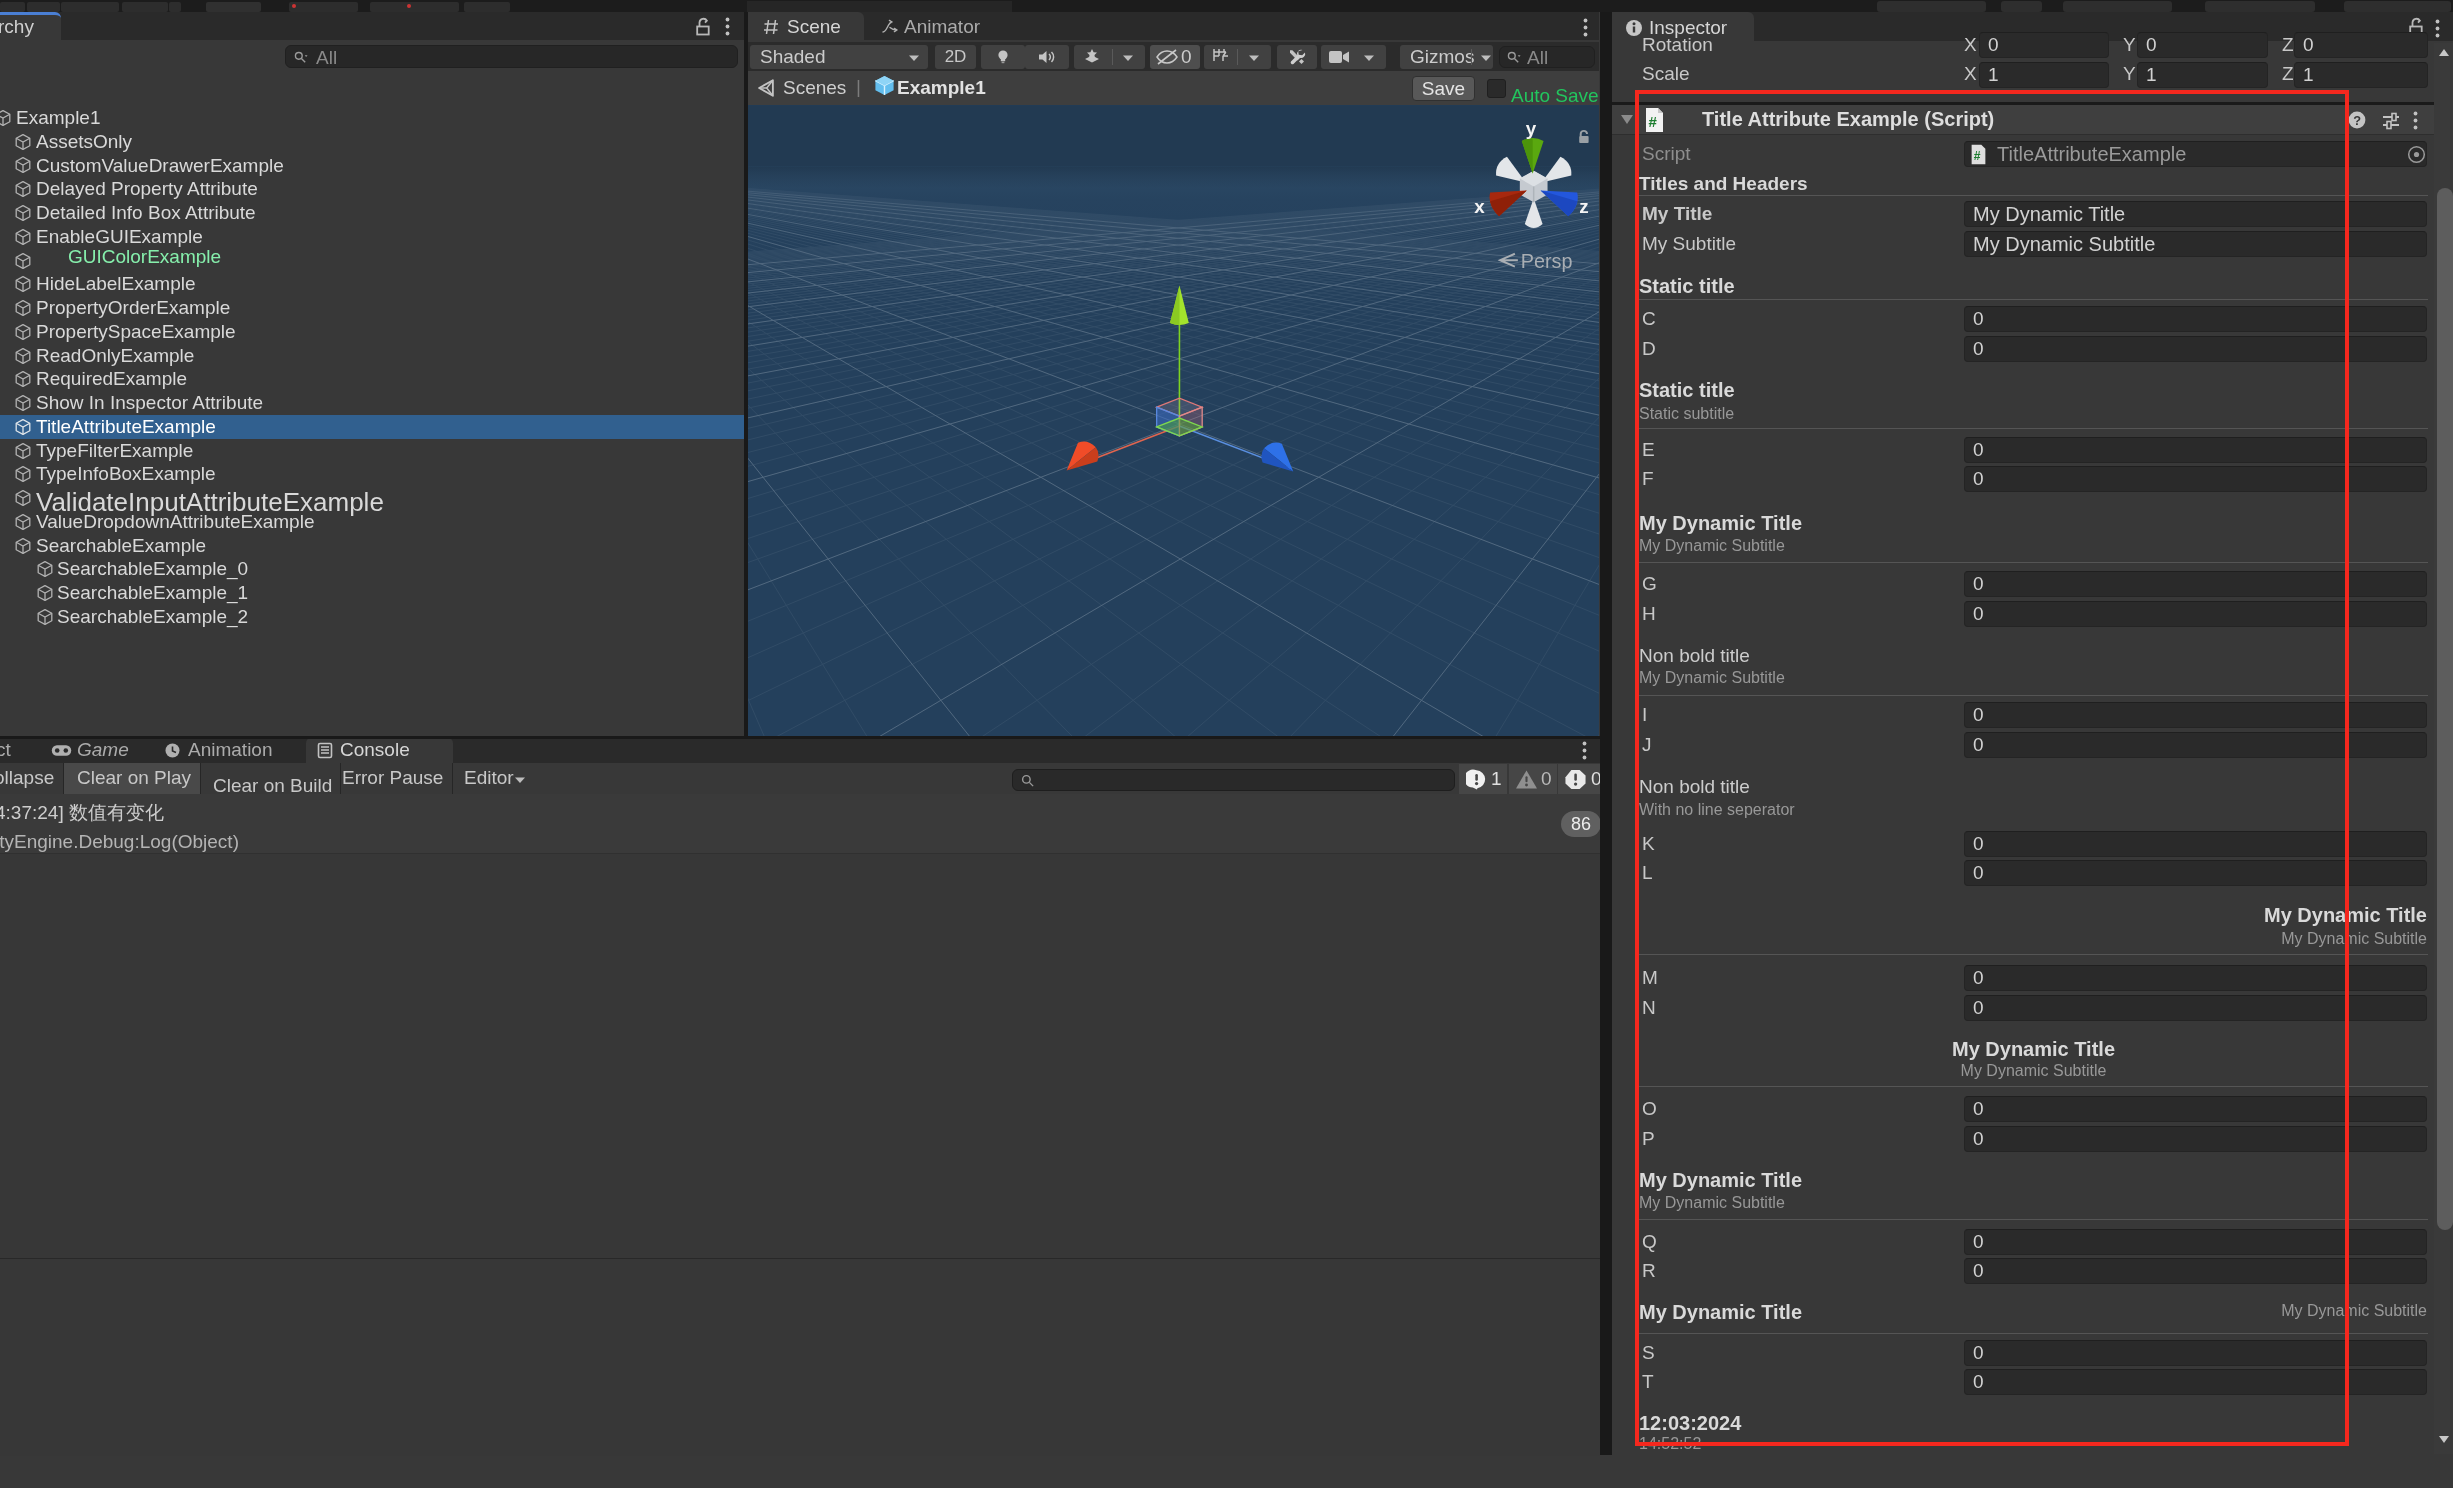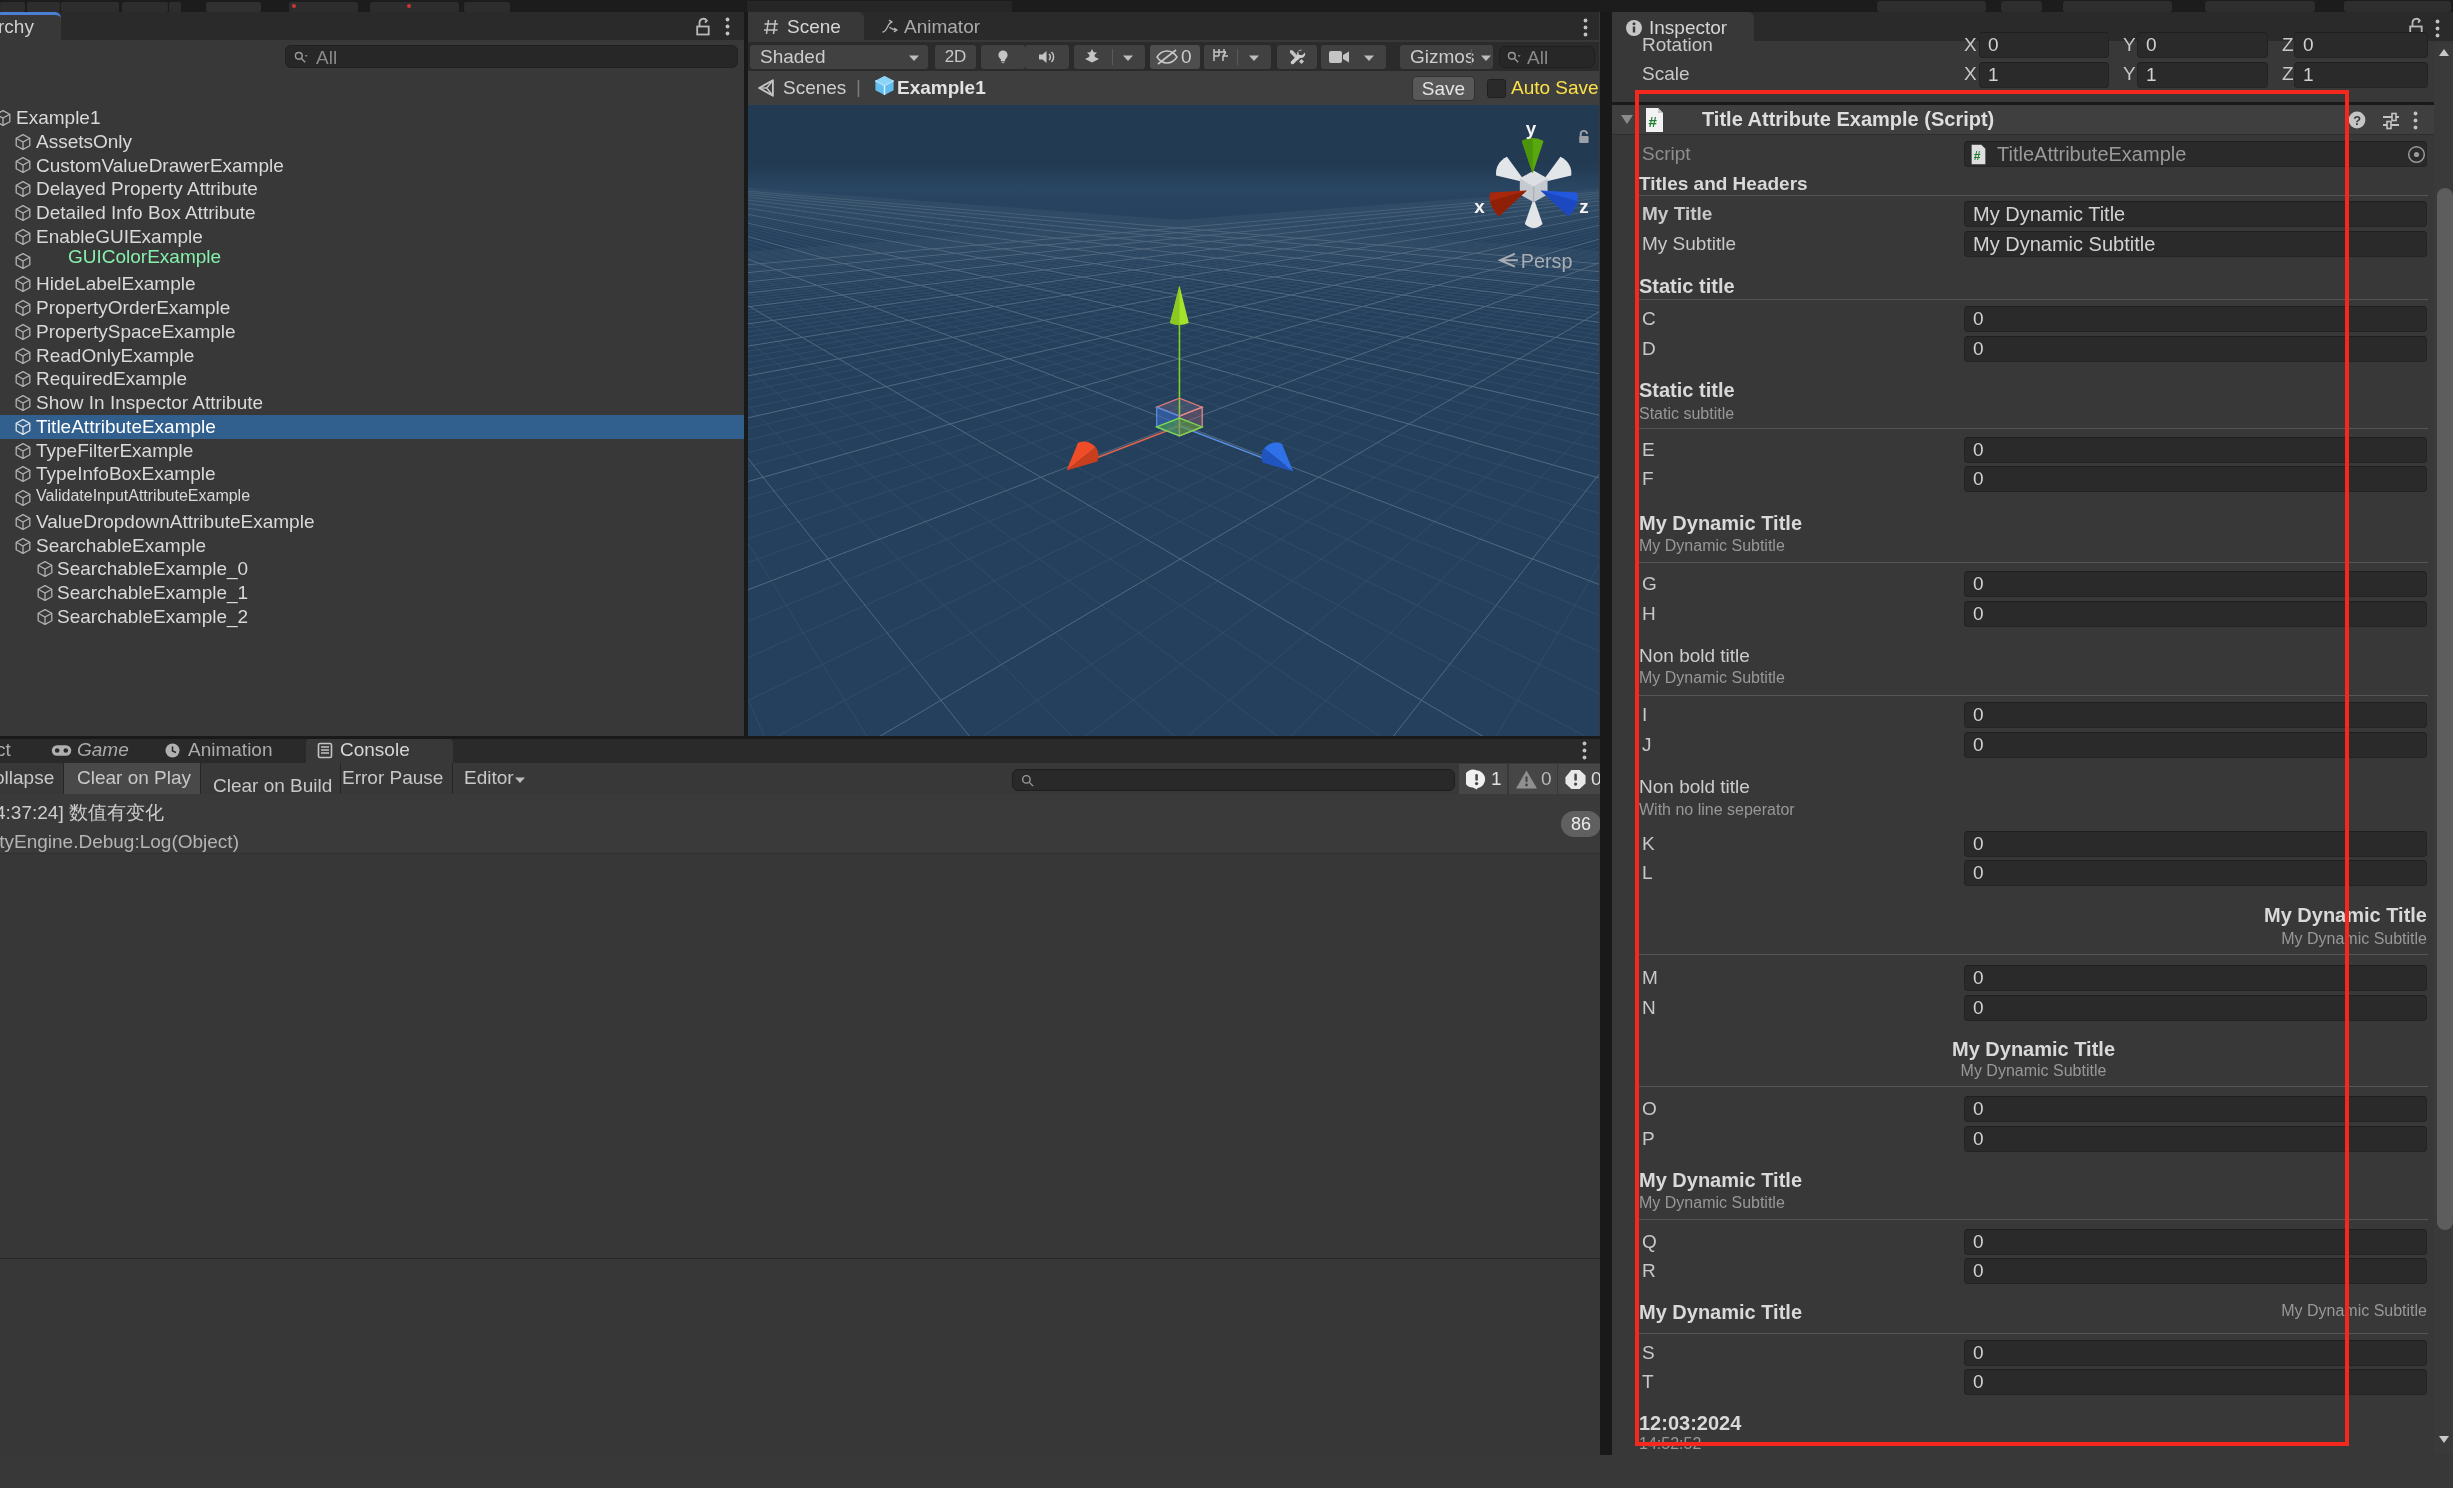--- a/index.html
+++ b/index.html
@@ -182,21 +182,21 @@
             <path d="M2.2 5.3 L9 9.1 L15.8 5.3 M9 9.1 V16.4" fill="none" stroke="#b2b2b2" stroke-width="1.3"></path>
           </svg>
         </div>
     <div class="abs" style="left:36px;top:357px;font-size:19px;color:#d9d9d9;white-space:nowrap;">TypeInfoBoxExample</div>
     <div class="abs" style="left:14px;top:383px;">
           <svg width="18" height="18" viewBox="0 0 18 18">
             <path d="M9 1.6 L15.8 5.3 V12.7 L9 16.4 L2.2 12.7 V5.3 Z" fill="none" stroke="#b2b2b2" stroke-width="1.3" stroke-linejoin="round"></path>
             <path d="M2.2 5.3 L9 9.1 L15.8 5.3 M9 9.1 V16.4" fill="none" stroke="#b2b2b2" stroke-width="1.3"></path>
           </svg>
         </div>
-    <div class="abs" style="left:36px;top:381px;font-size:16px;color:#d9d9d9;white-space:nowrap;">ValidateInputAttributeExample</div>
+    <div class="abs" style="left:36px;top:381px;font-size:26px;color:#d9d9d9;white-space:nowrap;">ValidateInputAttributeExample</div>
     <div class="abs" style="left:14px;top:407px;">
           <svg width="18" height="18" viewBox="0 0 18 18">
             <path d="M9 1.6 L15.8 5.3 V12.7 L9 16.4 L2.2 12.7 V5.3 Z" fill="none" stroke="#b2b2b2" stroke-width="1.3" stroke-linejoin="round"></path>
             <path d="M2.2 5.3 L9 9.1 L15.8 5.3 M9 9.1 V16.4" fill="none" stroke="#b2b2b2" stroke-width="1.3"></path>
           </svg>
         </div>
     <div class="abs" style="left:36px;top:405px;font-size:19px;color:#d9d9d9;white-space:nowrap;">ValueDropdownAttributeExample</div>
     <div class="abs" style="left:14px;top:431px;">
           <svg width="18" height="18" viewBox="0 0 18 18">
             <path d="M9 1.6 L15.8 5.3 V12.7 L9 16.4 L2.2 12.7 V5.3 Z" fill="none" stroke="#b2b2b2" stroke-width="1.3" stroke-linejoin="round"></path>
@@ -340,21 +340,21 @@
   <div class="abs txt" style="left:36px;top:65px;color:#cfcfcf;">Scenes</div>
   <div class="abs txt" style="left:109px;top:64px;color:#7c7c7c;">|</div>
   <svg class="abs" style="left:127px;top:63px;" width="21" height="21" viewBox="0 0 18 18">
         <path d="M9 0.8 L16.8 4.9 V13.1 L9 17.2 L1.2 13.1 V4.9 Z" fill="#63beee"></path>
         <path d="M1.2 4.9 L9 9 L16.8 4.9 M9 9 V17.2" stroke="#d8f2ff" stroke-width="1.2" fill="none"></path>
         <path d="M9 0.8 L16.8 4.9 L9 9 L1.2 4.9 Z" fill="#8ed4f6"></path>
       </svg>
   <div class="abs" style="left:150px;top:65px;font-size:19px;font-weight:bold;color:#e2e2e2;">Example1</div>
   <div class="abs" style="left:665px;top:64px;width:63px;height:25px;background:#585858;border:1px solid #303030;border-radius:4px;box-sizing:border-box;text-align:center;line-height:23px;font-size:19px;color:#e4e4e4;">Save</div>
   <div class="abs" style="left:740px;top:67px;width:19px;height:19px;background:#2a2a2a;border:1px solid #1f1f1f;border-radius:3px;box-sizing:border-box;"></div>
-  <div class="abs txt" style="left:764px;top:65px;color:#fde047;">Auto Save</div>
+  <div class="abs txt" style="left:764px;top:73px;color:#22c55e;">Auto Save</div>
 
   <div class="abs" id="viewport" style="left:0;top:93px;width:852px;height:633px;background:#24405c;">
         <svg width="852" height="633" viewBox="0 0 861 639">
           <defs>
             <linearGradient id="fog" x1="0" y1="0" x2="0" y2="1">
               <stop offset="0" stop-color="#31506c" stop-opacity="0.80"></stop>
               <stop offset="0.4" stop-color="#2d4a66" stop-opacity="0.30"></stop>
               <stop offset="1" stop-color="#2d4a66" stop-opacity="0"></stop>
             </linearGradient>
             <linearGradient id="sky" x1="0" y1="0" x2="0" y2="1">

